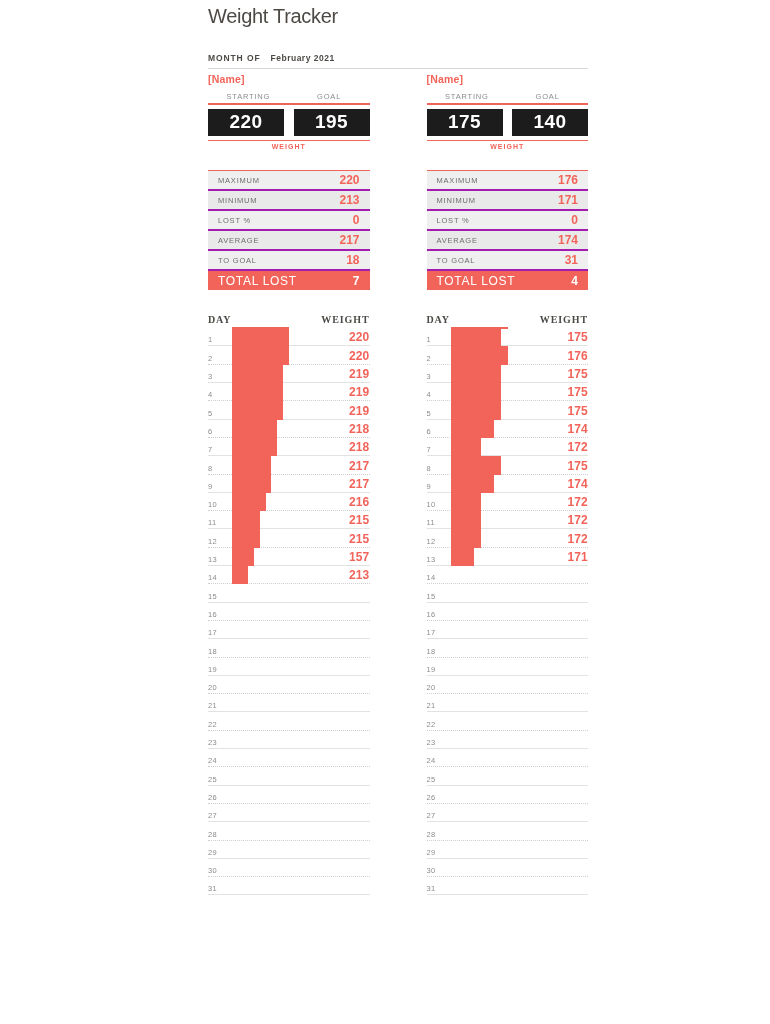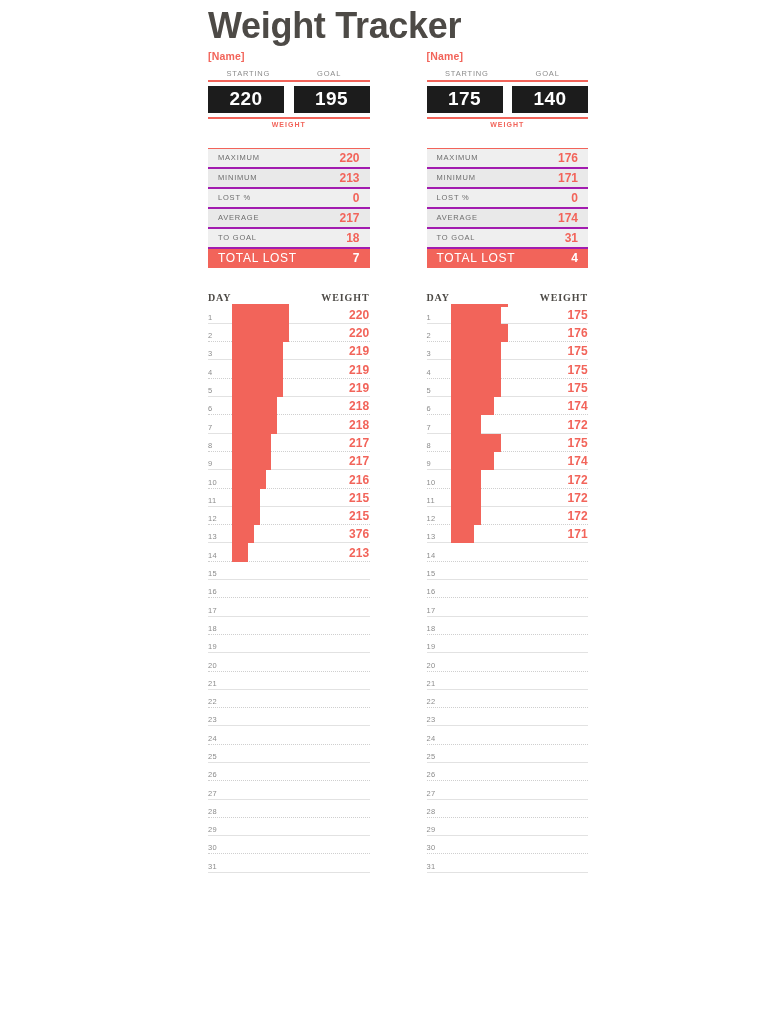--- a/index.html
+++ b/index.html
@@ -23,22 +23,22 @@
 
   
   .eyebrow {
     font-size: 11.5px;
     letter-spacing: 0.9px;
     color: #6f6f6f;
     font-weight: 400;
     margin-top: 63px;
   }
   .main-title {
-    font-size: 36px;
-    font-weight: bold;
+    font-size: 20px;
+    font-weight: normal;
     color: #4d4a46;
     letter-spacing: -0.3px;
     margin-top: 5px;
     line-height: 1.15;
   }
 
   .month-row {
     margin-top: 25px;
     padding-bottom: 5px;
     border-bottom: 1px solid #d8d8d8;
@@ -217,20 +217,24 @@
     background: #F2645A;
   }
 </style>
 </head>
 <body>
 
 <div class="page">
 
   <div class="main-title">Weight Tracker</div>
 
+  <div class="month-row">
+    <span class="month-label">MONTH OF</span>
+    <span class="month-value">February 2021</span>
+  </div>
 
   <div class="cols" id="cols">
       <div class="col">
         <div>
           <div class="person-name">[Name]</div>
           <div class="sg-labels">
             <div>STARTING</div>
             <div>GOAL</div>
           </div>
           <div class="sg-rule"></div>
@@ -329,21 +333,21 @@
             <span class="day-val">215</span>
           </div>
           <div class="day-row dotted">
             <span class="bar" style="width:27.6px"></span>
             <span class="day-num">12</span>
             <span class="day-val">215</span>
           </div>
           <div class="day-row">
             <span class="bar" style="width:21.7px"></span>
             <span class="day-num">13</span>
-            <span class="day-val">376</span>
+            <span class="day-val">157</span>
           </div>
           <div class="day-row dotted">
             <span class="bar" style="width:15.9px"></span>
             <span class="day-num">14</span>
             <span class="day-val">213</span>
           </div>
           <div class="day-row">
             <span class="day-num">15</span>
           </div>
           <div class="day-row dotted">

